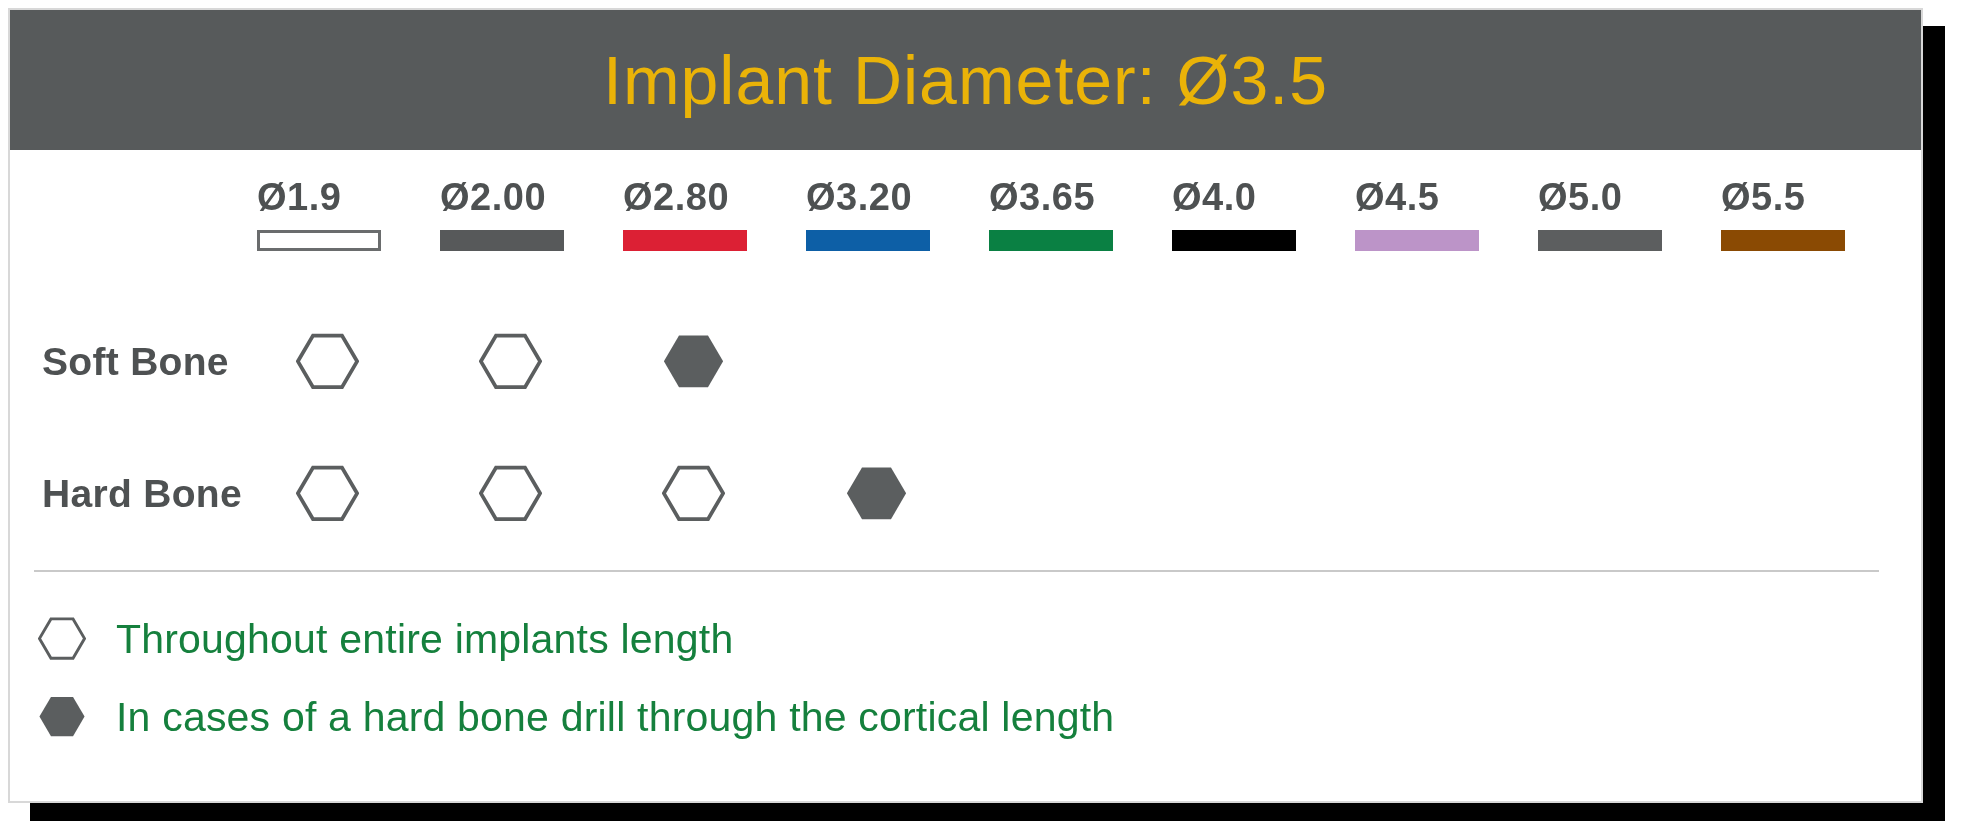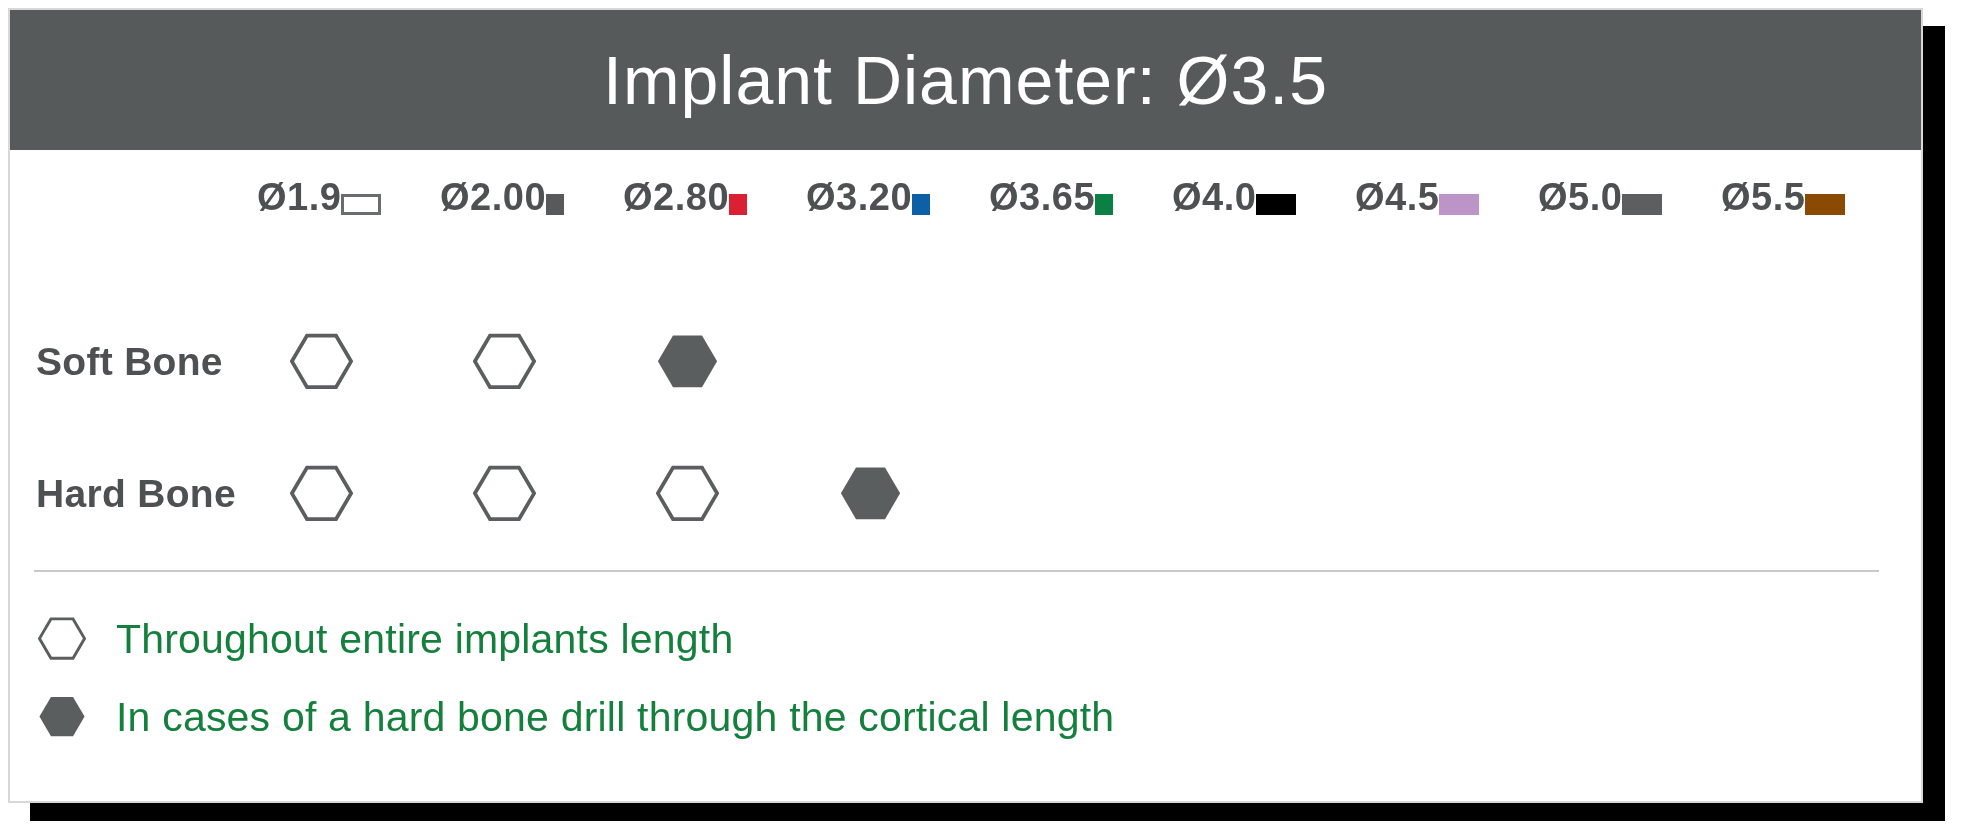--- a/index.html
+++ b/index.html
@@ -44,21 +44,21 @@
   }
 
   .card-header {
     height: 140px;
     background: #575a5b;
     display: flex;
     align-items: center;
     justify-content: center;
   }
   .card-title {
-    color: #ffffff;
+    color: #eab308;
     font-size: 68px;
     font-weight: 300;
     letter-spacing: 1px;
     line-height: 1;
     white-space: nowrap;
   }
 
   .card-body {
     position: relative;
     height: calc(100% - 140px);
@@ -70,22 +70,22 @@
     position: absolute;
     left: 247px;
     top: 28px;
     width: 1640px;
     display: flex;
   }
   .col-header {
     width: 124px;
     margin-right: 59px;
     display: flex;
-    flex-direction: row;
-    align-items: center;
+    flex-direction: column;
+    align-items: flex-start;
   }
   .col-header:last-child { margin-right: 0; }
 
   .col-label {
     font-size: 38px;
     font-weight: 700;
     color: #4e5152;
     letter-spacing: 0.5px;
     white-space: nowrap;
     line-height: 1;
@@ -93,21 +93,21 @@
   }
   .col-swatch {
     width: 124px;
     height: 21px;
     box-sizing: border-box;
   }
 
   
   .data-rows {
     position: absolute;
-    left: 2px;
+    left: 8px;
     top: 145px;
     width: 100%;
   }
   .data-row {
     position: relative;
     height: 132px;
   }
   .row-label {
     position: absolute;
     left: 24px;

